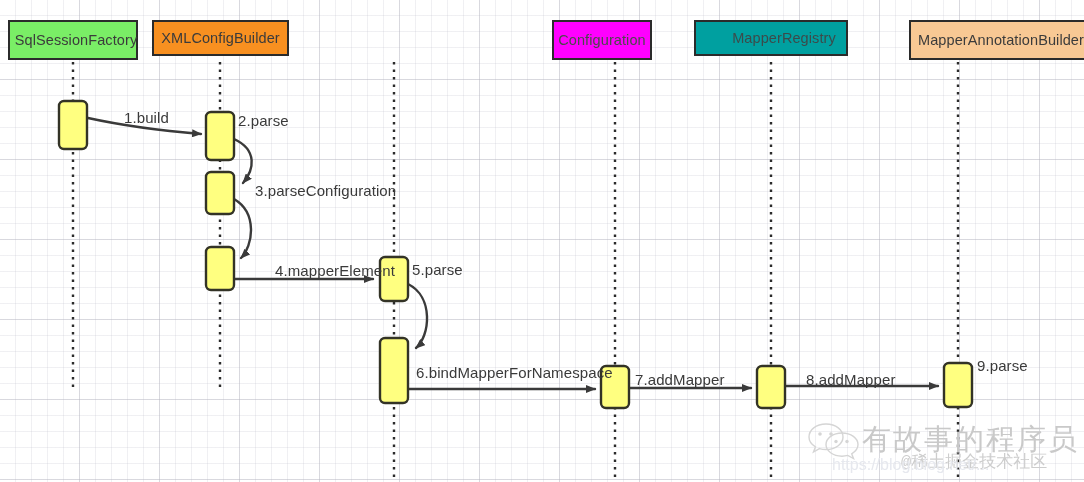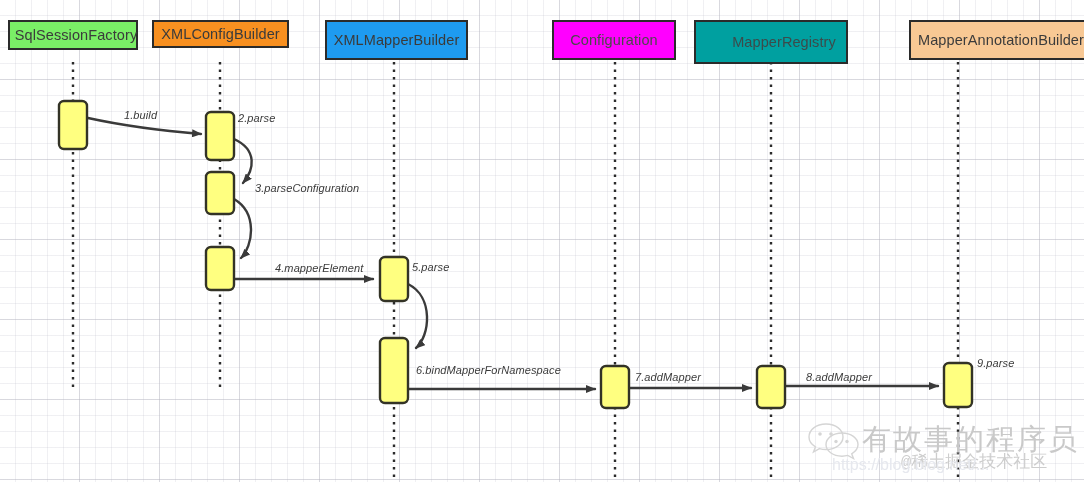--- a/index.html
+++ b/index.html
@@ -39,25 +39,24 @@
     display: flex;
     align-items: center;
     justify-content: center;
     font-size: 14.5px;
     color: #3b3b3b;
     white-space: nowrap;
     letter-spacing: 0.1px;
   }
   .msg-label {
     position: absolute;
-    font-size: 11px;
+    font-size: 15px;
     color: #3a3a3a;
     white-space: nowrap;
     letter-spacing: 0.1px;
-    font-style: italic;
   }
   .watermark {
     position: absolute;
     pointer-events: none;
   }
   .wm-main {
     position: absolute;
     left: 862px;
     top: 420px;
     font-size: 29px;
@@ -130,37 +129,34 @@
       <rect x="206" y="172" width="28" height="42" rx="5"></rect>
       <rect x="206" y="247" width="28" height="43" rx="5"></rect>
       <rect x="380" y="257" width="28" height="44" rx="5"></rect>
       <rect x="380" y="338" width="28" height="65" rx="5"></rect>
       <rect x="601" y="366" width="28" height="42" rx="5"></rect>
       <rect x="757" y="366" width="28" height="42" rx="5"></rect>
       <rect x="944" y="363" width="28" height="44" rx="5"></rect>
     </g>
   </svg>
 
-  <div class="participant" style="left:8px; top:20px; width:130px; height:30px; background:#7aee66; color:#3b3b3b;padding-left:6px;">
+  <div class="participant" style="left:8px; top:20px; width:130px; height:40px; background:#7aee66; color:#3b3b3b;padding-left:6px;">
     <span>SqlSessionFactory</span>
   </div>
 
-  <div class="participant" style="left:152px; top:20px; width:137px; height:28px; background:#f89020; color:#3b3b3b;">
+  <div class="participant" style="left:152px; top:20px; width:137px; height:36px; background:#f89020; color:#3b3b3b;">
     <span>XMLConfigBuilder</span>
   </div>
 
-  <div class="participant" style="left:325px; top:20px; width:143px; height:40px; background:#1e9bf0; color:#3b3b3b;">
-    <span>XMLMapperBuilder</span>
-  </div>
 
-  <div class="participant" style="left:552px; top:20px; width:124px; height:40px; background:#ff00ff; color:#4a4a4a;">
+  <div class="participant" style="left:552px; top:20px; width:100px; height:40px; background:#ff00ff; color:#4a4a4a;">
     <span>Configuration</span>
   </div>
 
-  <div class="participant" style="left:694px; top:20px; width:154px; height:44px; background:#00a0a0; color:#3b4b4b;padding-left:26px;">
+  <div class="participant" style="left:694px; top:20px; width:154px; height:36px; background:#00a0a0; color:#3b4b4b;padding-left:26px;">
     <span>MapperRegistry</span>
   </div>
 
   <div class="participant" style="left:868px; top:20px; width:184px; height:40px; background:#f8c894; color:#3b3b3b;margin-left:41px;">
     <span>MapperAnnotationBuilder</span>
   </div>
 
   <div class="msg-label" style="left:124px; top:109px;">1.build</div>
   <div class="msg-label" style="left:238px; top:112px;">2.parse</div>
   <div class="msg-label" style="left:255px; top:182px;">3.parseConfiguration</div>

